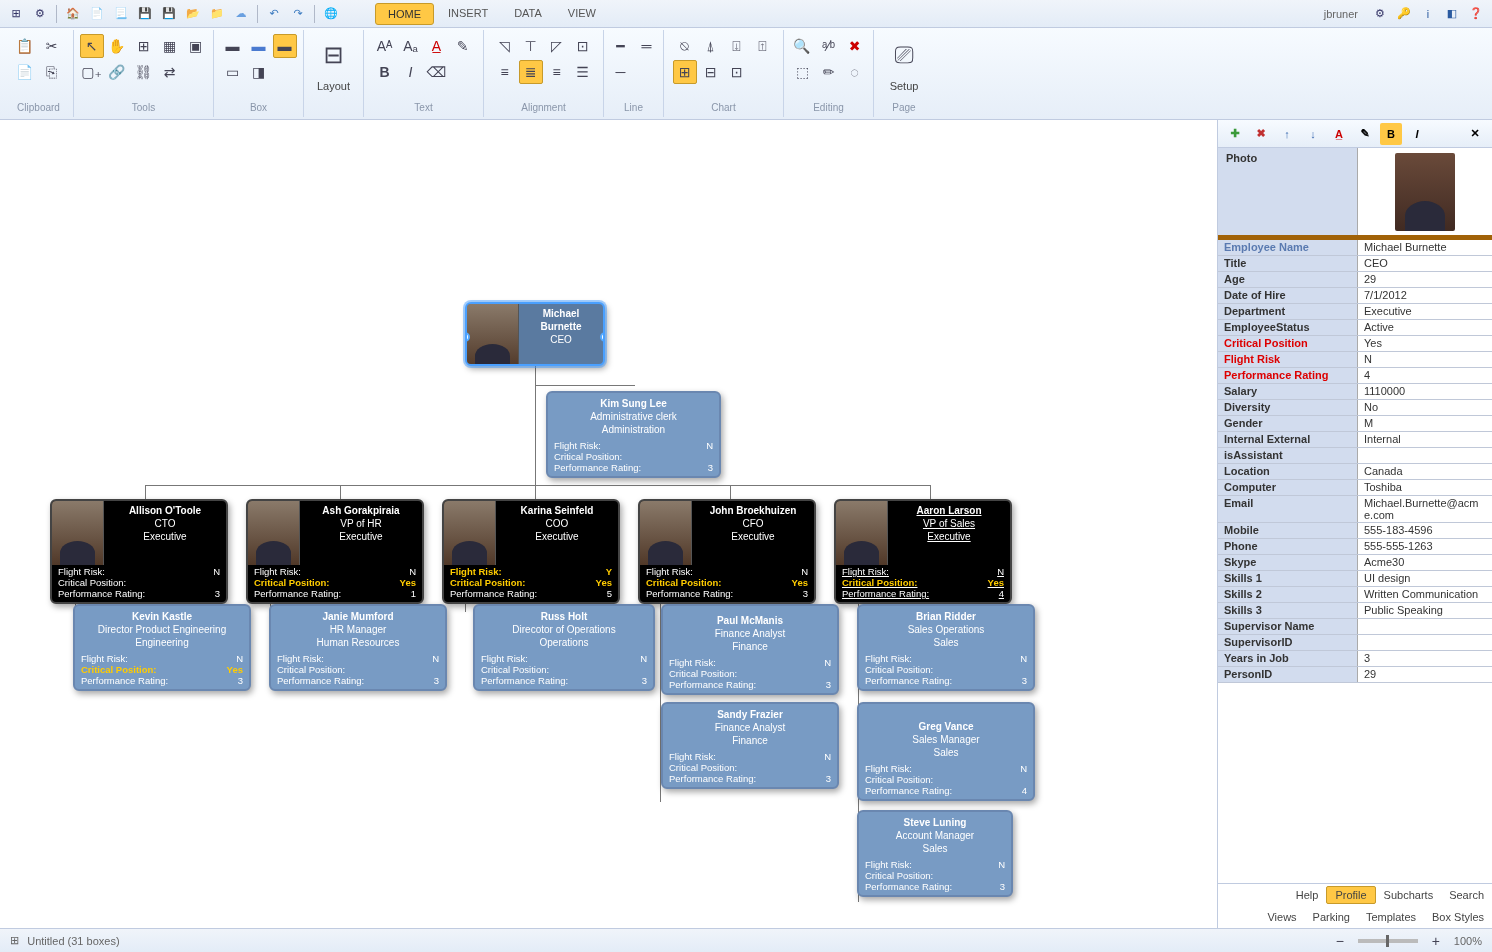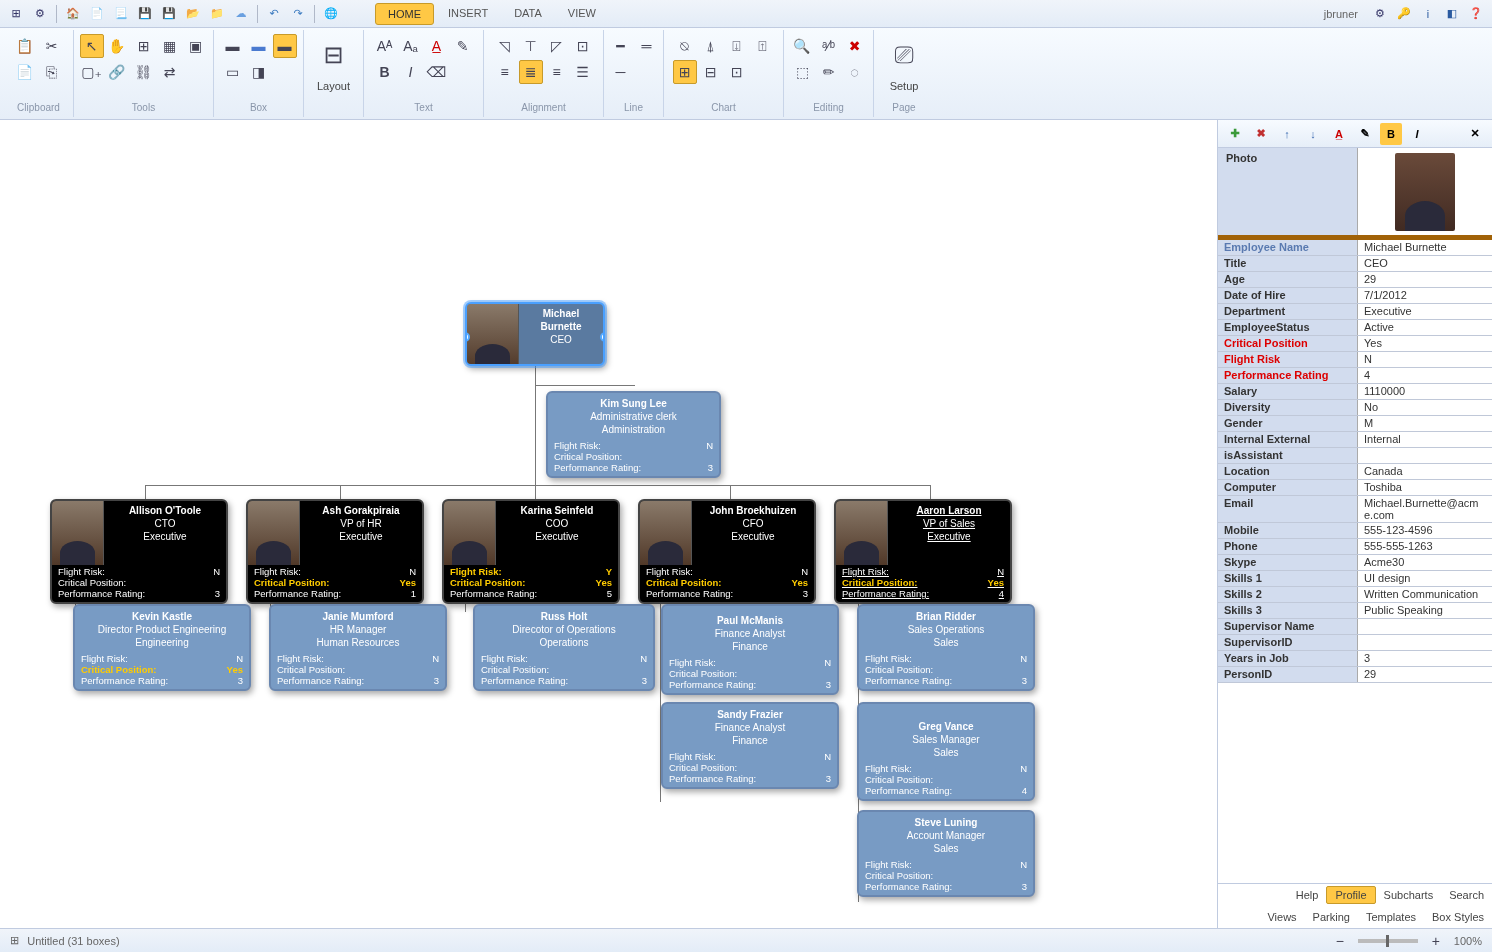--- a/index.html
+++ b/index.html
@@ -562,21 +562,21 @@
           <div class="line">
             <span>Critical Position:</span>
             <span></span>
           </div>
           <div class="line">
             <span>Performance Rating:</span>
             <span>4</span>
           </div>
         </div>
       </div>
-      <div class="node" style="left: 857px; top: 690px; width: 178px;">
+      <div class="node" style="left: 857px; top: 690px; width: 156px;">
         <div class="tit" style="padding-top:4px">
           <div class="name">Steve Luning</div>
           <div>Account Manager</div>
           <div>Sales</div>
         </div>
         <div class="stats">
           <div class="line">
             <span>Flight Risk:</span>
             <span>N</span>
           </div>
@@ -679,21 +679,21 @@
         <div class="srow">
           <div class="k">Computer</div>
           <div class="v">Toshiba</div>
         </div>
         <div class="srow">
           <div class="k">Email</div>
           <div class="v">Michael.Burnette@acme.com</div>
         </div>
         <div class="srow">
           <div class="k">Mobile</div>
-          <div class="v">555-123-4596</div>
+          <div class="v">555-183-4596</div>
         </div>
         <div class="srow">
           <div class="k">Phone</div>
           <div class="v">555-555-1263</div>
         </div>
         <div class="srow">
           <div class="k">Skype</div>
           <div class="v">Acme30</div>
         </div>
         <div class="srow">

